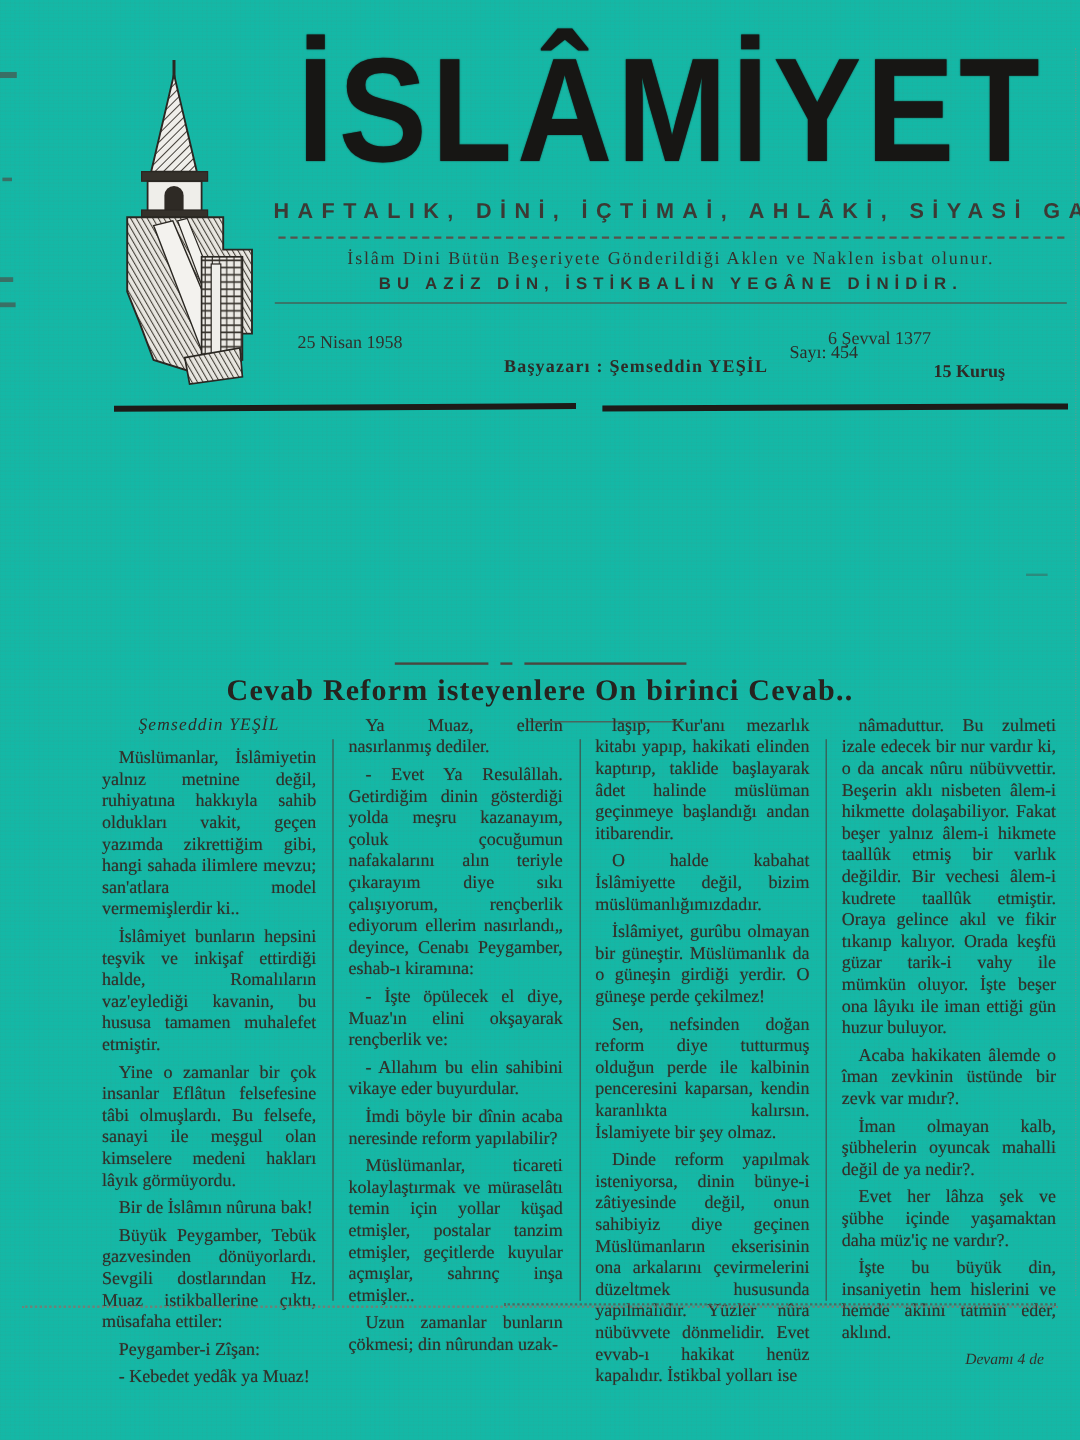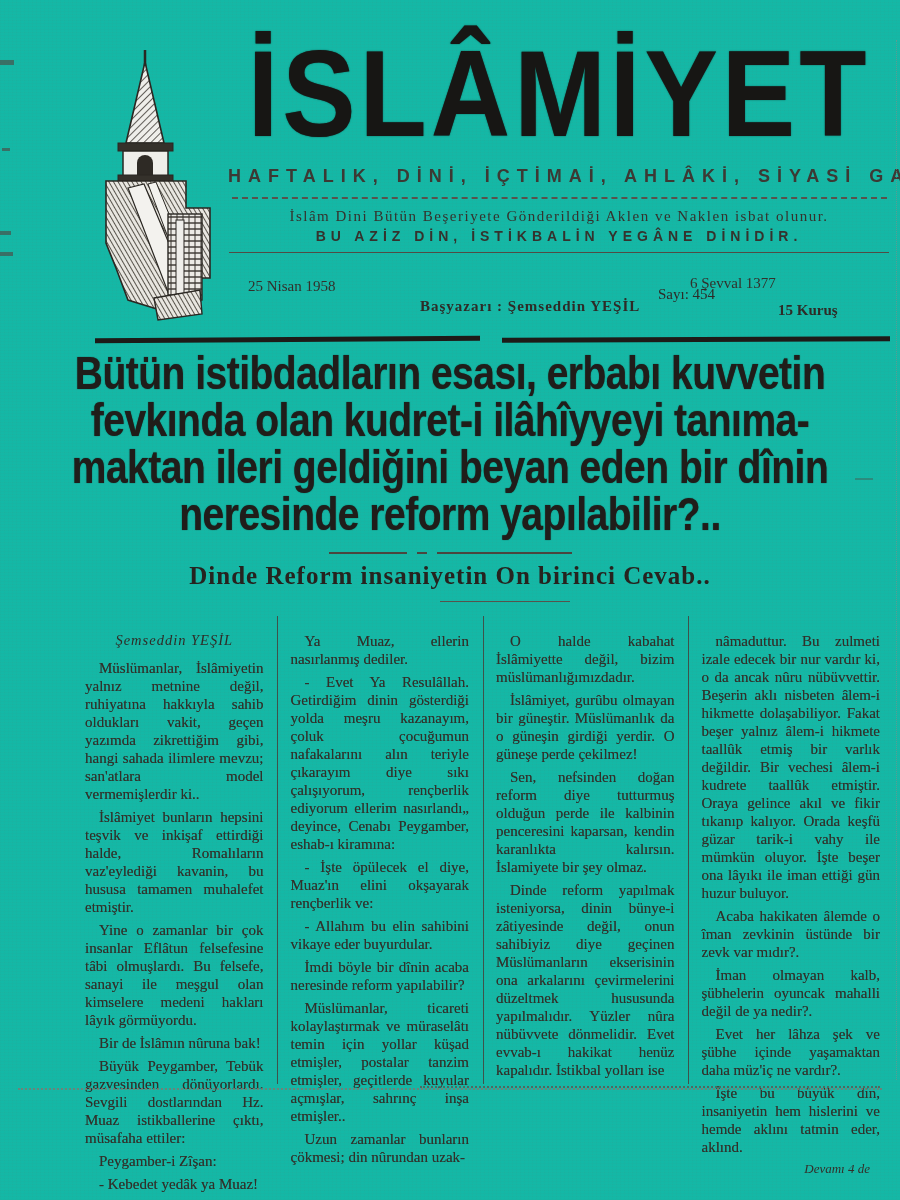--- a/index.html
+++ b/index.html
@@ -37,21 +37,21 @@
     line-height:47px;letter-spacing:-0.5px;color:#201d1a;white-space:nowrap;
     transform:scaleY(1.18);transform-origin:center;text-shadow:0 0 1px rgba(25,22,18,.75);}
   .sep-row{position:absolute;left:0;top:552px;width:900px;display:flex;justify-content:center;align-items:center;gap:10px;}
   .sep-row .seg-a{width:78px;border-top:2px solid #4a463f;}
   .sep-row .seg-b{width:10px;border-top:2px solid #4a463f;}
   .sep-row .seg-c{width:135px;border-top:2px solid #4a463f;}
   .subheadline{position:absolute;left:0;top:562px;width:900px;text-align:center;
     font-size:25px;font-weight:bold;letter-spacing:1px;color:#26231f;}
   .sub-underline{position:absolute;left:440px;top:601px;width:130px;border-top:1.5px solid #57534c;}
   
-  .columns{position:absolute;left:85px;top:632px;width:795px;display:grid;
+  .columns{position:absolute;left:85px;top:596px;width:795px;display:grid;
     grid-template-columns:repeat(4,1fr);column-gap:27px;}
   .col-divider{position:absolute;top:616px;height:468px;border-left:1.5px solid #45413b;opacity:.85;}
   .divider-1{left:277px;} .divider-2{left:483px;} .divider-3{left:688px;}
   .byline{font-style:italic;font-size:14.5px;text-align:center;margin:0 0 10px;color:#2f2c27;letter-spacing:1px;}
   .col p.para{margin:0 0 5px;font-size:15px;line-height:18px;text-align:justify;text-indent:14px;
     color:#33302a;text-shadow:0 0 .6px rgba(40,36,30,.55);}
   .continuation{font-style:italic;font-size:13px;text-align:right;margin-top:4px;padding-right:10px;color:#33302a;}
   
   .bottom-dotted{position:absolute;left:18px;top:1088px;width:864px;border-top:2px dotted #7d7a72;opacity:.85;}
   .bottom-dotted2{position:absolute;left:420px;top:1086px;width:460px;border-top:2px dotted #5a5750;opacity:.8;}
@@ -119,33 +119,27 @@
 
   <div class="date-left">25 Nisan 1958</div>
   <div class="date-right">6 Şevval 1377</div>
   <div class="editor">Başyazarı : Şemseddin YEŞİL</div>
   <div class="issue">Sayı: 454</div>
   <div class="price">15 Kuruş</div>
 
   <div class="heavy-rule seg1"></div>
   <div class="heavy-rule seg2"></div>
 
-  <div class="headline">
-    <div class="hline">Bütün istibdadların esası, erbabı kuvvetin</div>
-    <div class="hline">fevkında olan kudret-i ilâhîyyeyi tanıma-</div>
-    <div class="hline">maktan ileri geldiğini beyan eden bir dînin</div>
-    <div class="hline">neresinde  reform  yapılabilir?..</div>
-  </div>
 
   <div class="sep-row">
     <div class="seg-a"></div>
     <div class="seg-b"></div>
     <div class="seg-c"></div>
   </div>
-  <div class="subheadline">Dinde Reform insaniyetin On birinci Cevab..</div>
+  <div class="subheadline">Cevab Reform isteyenlere On birinci Cevab..</div>
   <div class="sub-underline"></div>
 
   <div class="columns">
     <div class="col">
       <div class="byline">Şemseddin YEŞİL</div>
       <div>
           <p class="para">Müslümanlar, İslâmiyetin yalnız metnine değil, ruhiyatına hakkıyla sahib oldukları vakit, geçen yazımda zikrettiğim gibi, hangi sahada ilimlere mevzu; san'atlara model vermemişlerdir ki..</p>
           <p class="para">İslâmiyet bunların hepsini teşvik ve inkişaf ettirdiği halde, Romalıların vaz'eylediği kavanin, bu hususa tamamen muhalefet etmiştir.</p>
           <p class="para">Yine o zamanlar bir çok insanlar Eflâtun felsefesine tâbi olmuşlardı. Bu felsefe, sanayi ile meşgul olan kimselere medeni hakları lâyık görmüyordu.</p>
           <p class="para">Bir de İslâmın nûruna bak!</p>
@@ -160,20 +154,21 @@
           <p class="para">- Evet Ya Resulâllah. Getirdiğim dinin gösterdiği yolda meşru kazanayım, çoluk çocuğumun nafakalarını alın teriyle çıkarayım diye sıkı çalışıyorum, rençberlik ediyorum ellerim nasırlandı„ deyince, Cenabı Peygamber, eshab-ı kiramına:</p>
           <p class="para">- İşte öpülecek el diye, Muaz'ın elini okşayarak rençberlik ve:</p>
           <p class="para">- Allahım bu elin sahibini vikaye eder buyurdular.</p>
           <p class="para">İmdi böyle bir dînin acaba neresinde reform yapılabilir?</p>
           <p class="para">Müslümanlar, ticareti kolaylaştırmak ve müraselâtı temin için yollar küşad etmişler, postalar tanzim etmişler, geçitlerde kuyular açmışlar, sahrınç inşa etmişler..</p>
           <p class="para">Uzun zamanlar bunların çökmesi; din nûrundan uzak-</p>
         </div>
     </div>
     <div class="col">
       <div>
+          <p class="para">laşıp, Kur'anı mezarlık kitabı yapıp, hakikati elinden kaptırıp, taklide başlayarak âdet halinde müslüman geçinmeye başlandığı andan itibarendir.</p>
           <p class="para">O halde kabahat İslâmiyette değil, bizim müslümanlığımızdadır.</p>
           <p class="para">İslâmiyet, gurûbu olmayan bir güneştir. Müslümanlık da o güneşin girdiği yerdir. O güneşe perde çekilmez!</p>
           <p class="para">Sen, nefsinden doğan reform diye tutturmuş olduğun perde ile kalbinin penceresini kaparsan, kendin karanlıkta kalırsın. İslamiyete bir şey olmaz.</p>
           <p class="para">Dinde reform yapılmak isteniyorsa, dinin bünye-i zâtiyesinde değil, onun sahibiyiz diye geçinen Müslümanların ekserisinin ona arkalarını çevirmelerini düzeltmek hususunda yapılmalıdır. Yüzler nûra nübüvvete dönmelidir. Evet evvab-ı hakikat henüz kapalıdır. İstikbal yolları ise</p>
         </div>
     </div>
     <div class="col">
       <div>
           <p class="para">nâmaduttur. Bu zulmeti izale edecek bir nur vardır ki, o da ancak nûru nübüvvettir. Beşerin aklı nisbeten âlem-i hikmette dolaşabiliyor. Fakat beşer yalnız âlem-i hikmete taallûk etmiş bir varlık değildir. Bir vechesi âlem-i kudrete taallûk etmiştir. Oraya gelince akıl ve fikir tıkanıp kalıyor. Orada keşfü güzar tarik-i vahy ile mümkün oluyor. İşte beşer ona lâyıkı ile iman ettiği gün huzur buluyor.</p>
           <p class="para">Acaba hakikaten âlemde o îman zevkinin üstünde bir zevk var mıdır?.</p>

